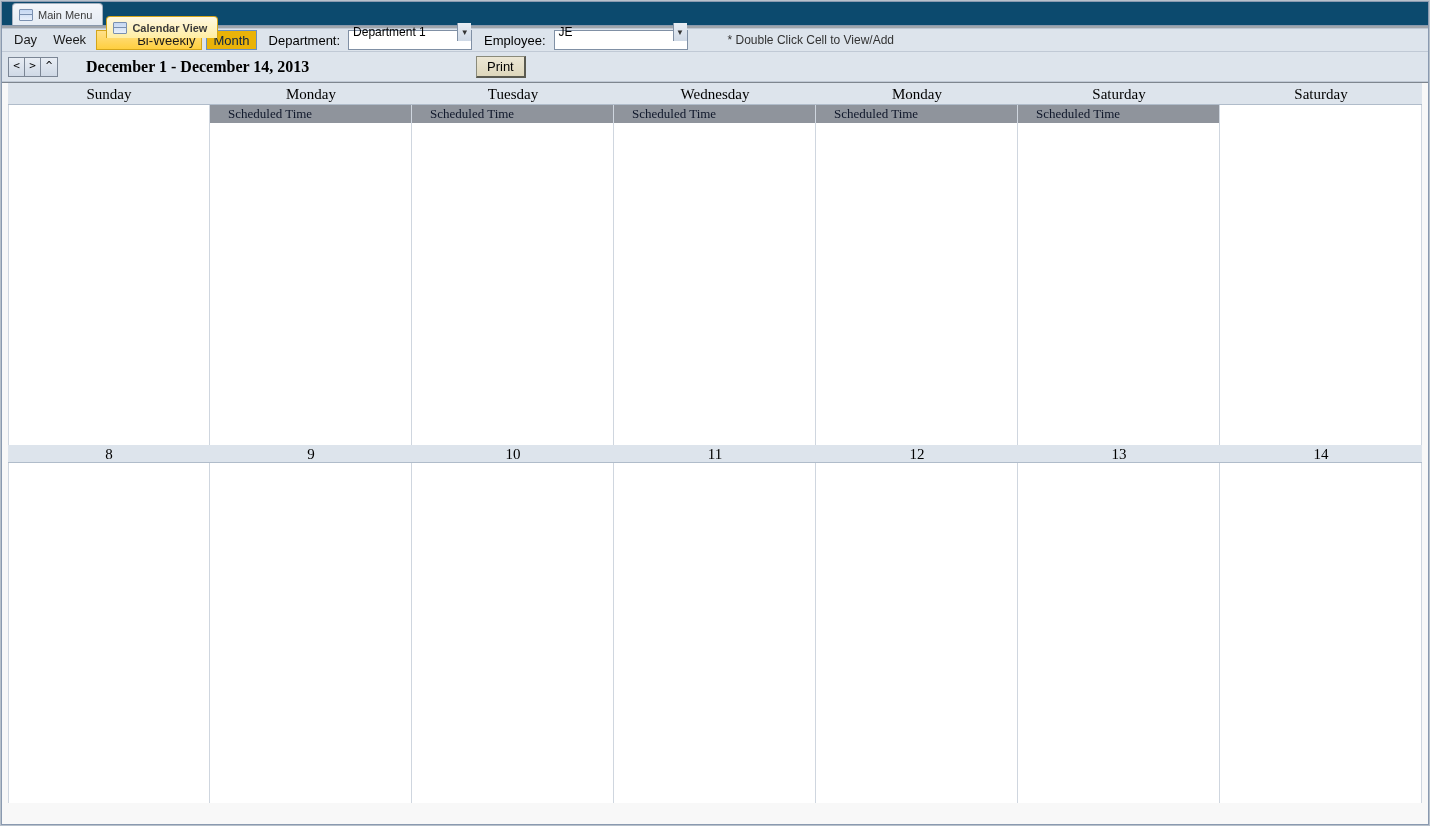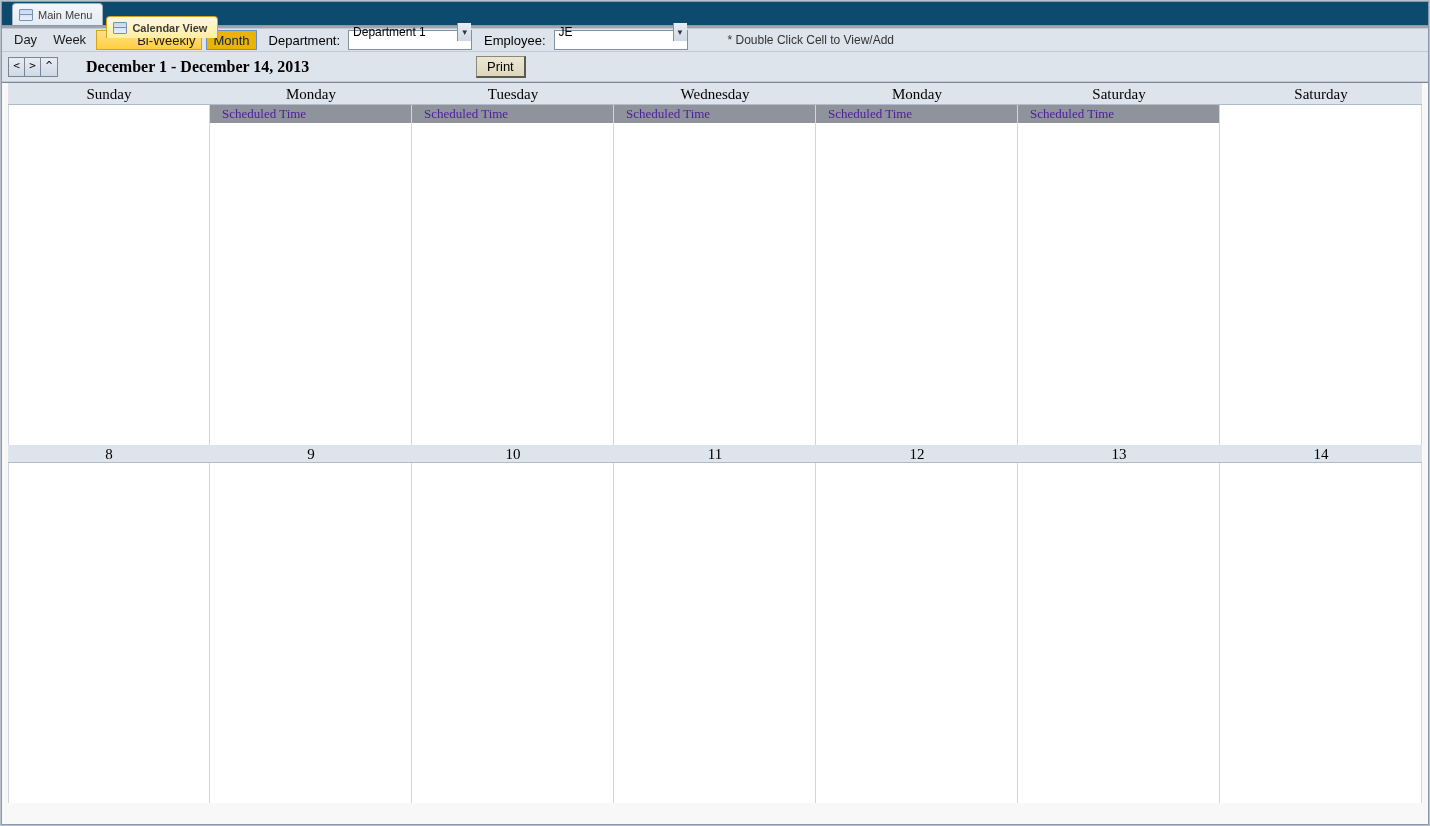--- a/index.html
+++ b/index.html
@@ -215,24 +215,24 @@
   .cell {
     border-right: 1px solid #cfd6df;
     background: #fff;
     cursor: pointer;
   }
   .cell:first-child { border-left: 1px solid #cfd6df; }
   .sched-band {
     background: #8f949c;
     height: 18px;
     line-height: 18px;
-    padding-left: 12px;
+    padding-left: 18px;
     font-size: 13px;
     font-family: Georgia, 'Times New Roman', serif;
-    color: #4c1d95;
+    color: #0f172a;
   }
 </style>
 </head>
 <body>
 
 <div class="outer-frame">
 
   <div class="tab-strip">
     <div class="tab">
       <span class="form-icon"></span>

